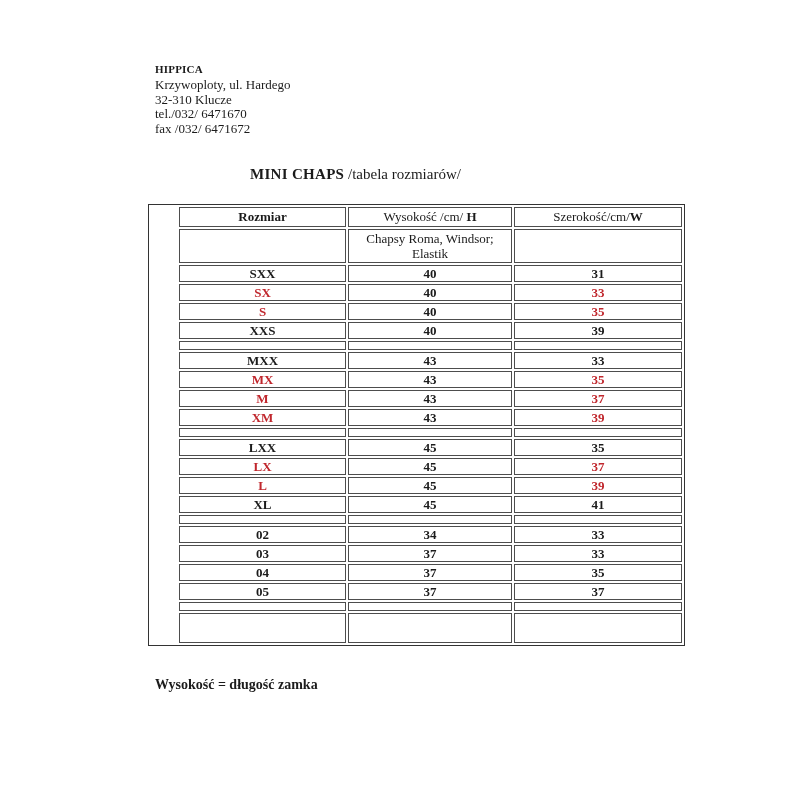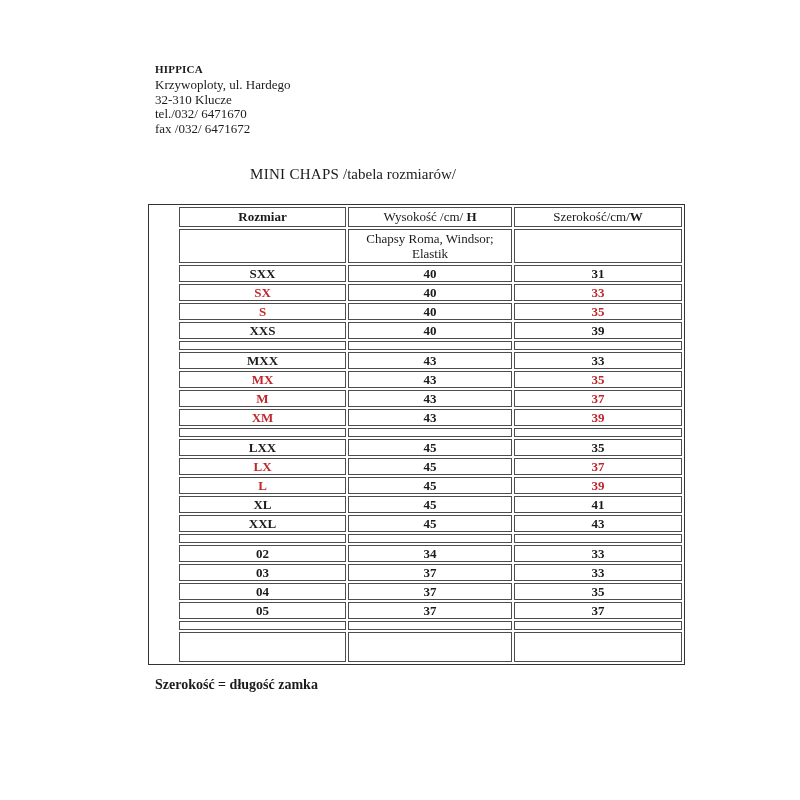--- a/index.html
+++ b/index.html
@@ -36,21 +36,21 @@
     line-height: 14.5px;
   }
   .doc-title {
     position: absolute;
     left: 250px;
     top: 166px;
     font-size: 15px;
     white-space: nowrap;
   }
   .doc-title .product {
-    font-weight: normal;
+    font-weight: bold;
     letter-spacing: 0.3px;
   }
   table.size-table {
     position: absolute;
     left: 148px;
     top: 204px;
     width: 505px;
     border-collapse: separate;
     border-spacing: 2px;
     border: 1px solid var(--border-dark, #333);
@@ -203,25 +203,20 @@
         <tr>
           <td class="red">L</td>
           <td>45</td>
           <td class="red">39</td>
         </tr>
         <tr>
           <td>XL</td>
           <td>45</td>
           <td>41</td>
         </tr>
-        <tr>
-          <td>XXL</td>
-          <td>45</td>
-          <td>43</td>
-        </tr>
         <tr class="spacer">
           <td></td>
           <td></td>
           <td></td>
         </tr>
         <tr>
           <td>02</td>
           <td>34</td>
           <td>33</td>
         </tr>
@@ -246,15 +241,15 @@
           <td></td>
         </tr>
         <tr class="spacer tall">
           <td></td>
           <td></td>
           <td></td>
         </tr>
       </tbody>
   </table>
 
-  <div class="footnote">Szerokość = długość zamka</div>
+  <div class="footnote">Wysokość = długość zamka</div>
 
 </div>
 
 </body></html>

